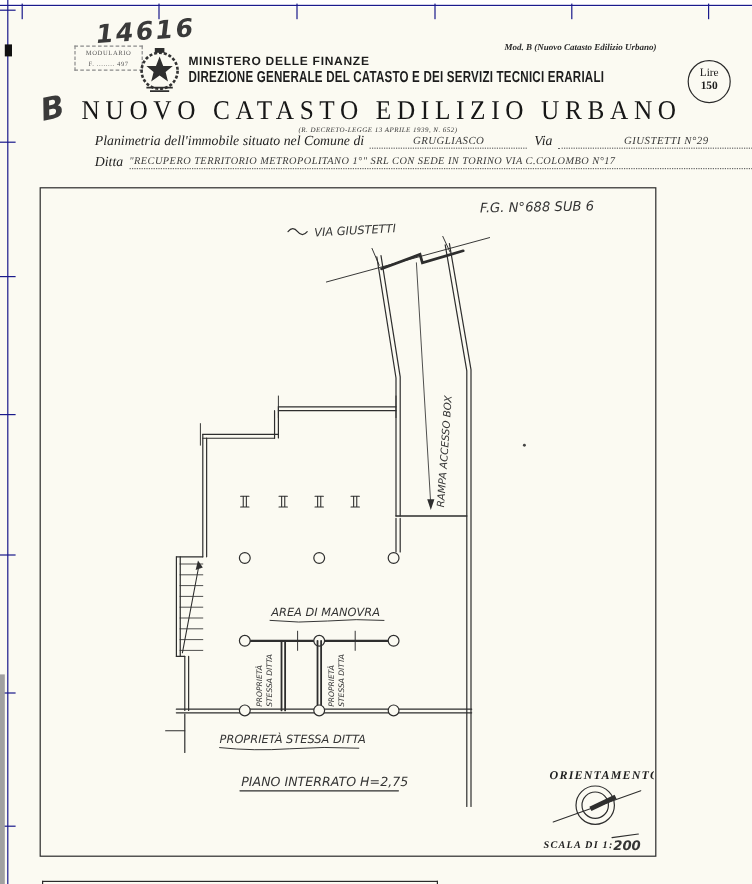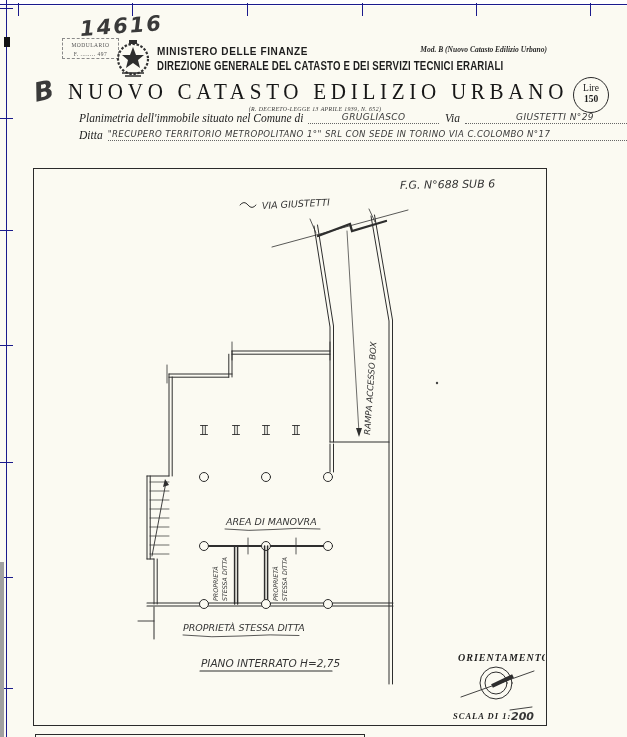--- a/index.html
+++ b/index.html
@@ -19,38 +19,38 @@
           font-family:"Liberation Serif",serif;font-size:5.5px;color:#555;text-align:center;line-height:1.6;
           padding-top:2px;box-sizing:border-box;letter-spacing:.5px;}
   .hand{font-family:"DejaVu Sans",sans-serif;font-style:italic;color:#3a3a3a;}
   .hnum{position:absolute;left:80px;top:14px;font-size:21px;font-weight:bold;transform:rotate(-4deg);letter-spacing:2px;}
   .squiggle{position:absolute;left:34px;top:76px;font-size:26px;font-weight:bold;transform:rotate(-12deg);}
   .ministero{position:absolute;left:157px;top:46px;font-family:"Liberation Sans",sans-serif;
              font-weight:bold;font-size:10px;color:#1d1d1d;letter-spacing:.6px;}
   .direzione{position:absolute;left:157px;top:58px;font-family:"Liberation Sans",sans-serif;
              font-weight:bold;font-size:11.5px;color:#1d1d1d;transform:scale(.84,1.15);transform-origin:0 0;
              white-space:nowrap;letter-spacing:.2px;}
-  .modb{position:absolute;left:395px;top:45px;width:152px;text-align:right;font-size:7.5px;
+  .modb{position:absolute;left:395px;top:35px;width:152px;text-align:right;font-size:7.5px;
         font-style:italic;font-weight:bold;color:#2a2a2a;}
   .lire{position:absolute;left:573px;top:50px;width:36px;height:36px;border:1.2px solid #2a2a2a;
         border-radius:50%;text-align:center;font-size:9.5px;line-height:1.15;padding-top:5px;
-        box-sizing:border-box;color:#1d1d1d;margin-top:27px;}
+        box-sizing:border-box;color:#1d1d1d;}
   .title{position:absolute;left:68px;top:79px;font-size:21.5px;color:#171717;letter-spacing:4.8px;
          white-space:nowrap;transform:scale(.98,1.05);transform-origin:0 0;}
   .subtitle{position:absolute;left:150px;top:106px;width:330px;text-align:center;font-size:5.8px;
             font-style:italic;color:#333;letter-spacing:.4px;}
   
   .frow{position:absolute;left:38px;width:566px;display:flex;align-items:flex-start;font-size:11.5px;
         font-style:italic;color:#222;margin-left:41px;}
   .frow .lbl{white-space:nowrap;padding-right:5px;}
   .fill{flex-grow:1;border-bottom:1px dotted #666;text-align:center;
         font-size:9px;line-height:1.25;white-space:nowrap;overflow:visible;}
-  .fill.hand{font-style:italic;letter-spacing:.4px;}
-  
-  .plan-frame{position:absolute;left:33px;top:168px;width:514px;height:558px;border:1.6px solid #2b2b2b;
+  .fill.hand{font-style:italic;letter-spacing:.4px;font-family:Liberation Serif, serif;}
+  
+  .plan-frame{position:absolute;left:33px;top:156px;width:514px;height:558px;border:1.6px solid #2b2b2b;
               box-sizing:border-box;background:#fbfaf2;}
   .nextbox{position:absolute;left:35px;top:734px;width:330px;height:3px;border:1.4px solid #2b2b2b;border-bottom:none;box-sizing:border-box;}
   svg text{fill:#2f2f2f;}
   .svghand{font-family:"DejaVu Sans",sans-serif;font-style:italic;fill:#353535;}
   .svgserif{font-family:"Liberation Serif",serif;font-style:italic;font-weight:bold;fill:#1f1f1f;}
 </style>
 </head>
 <body>
 
 <div class="paper"></div>

